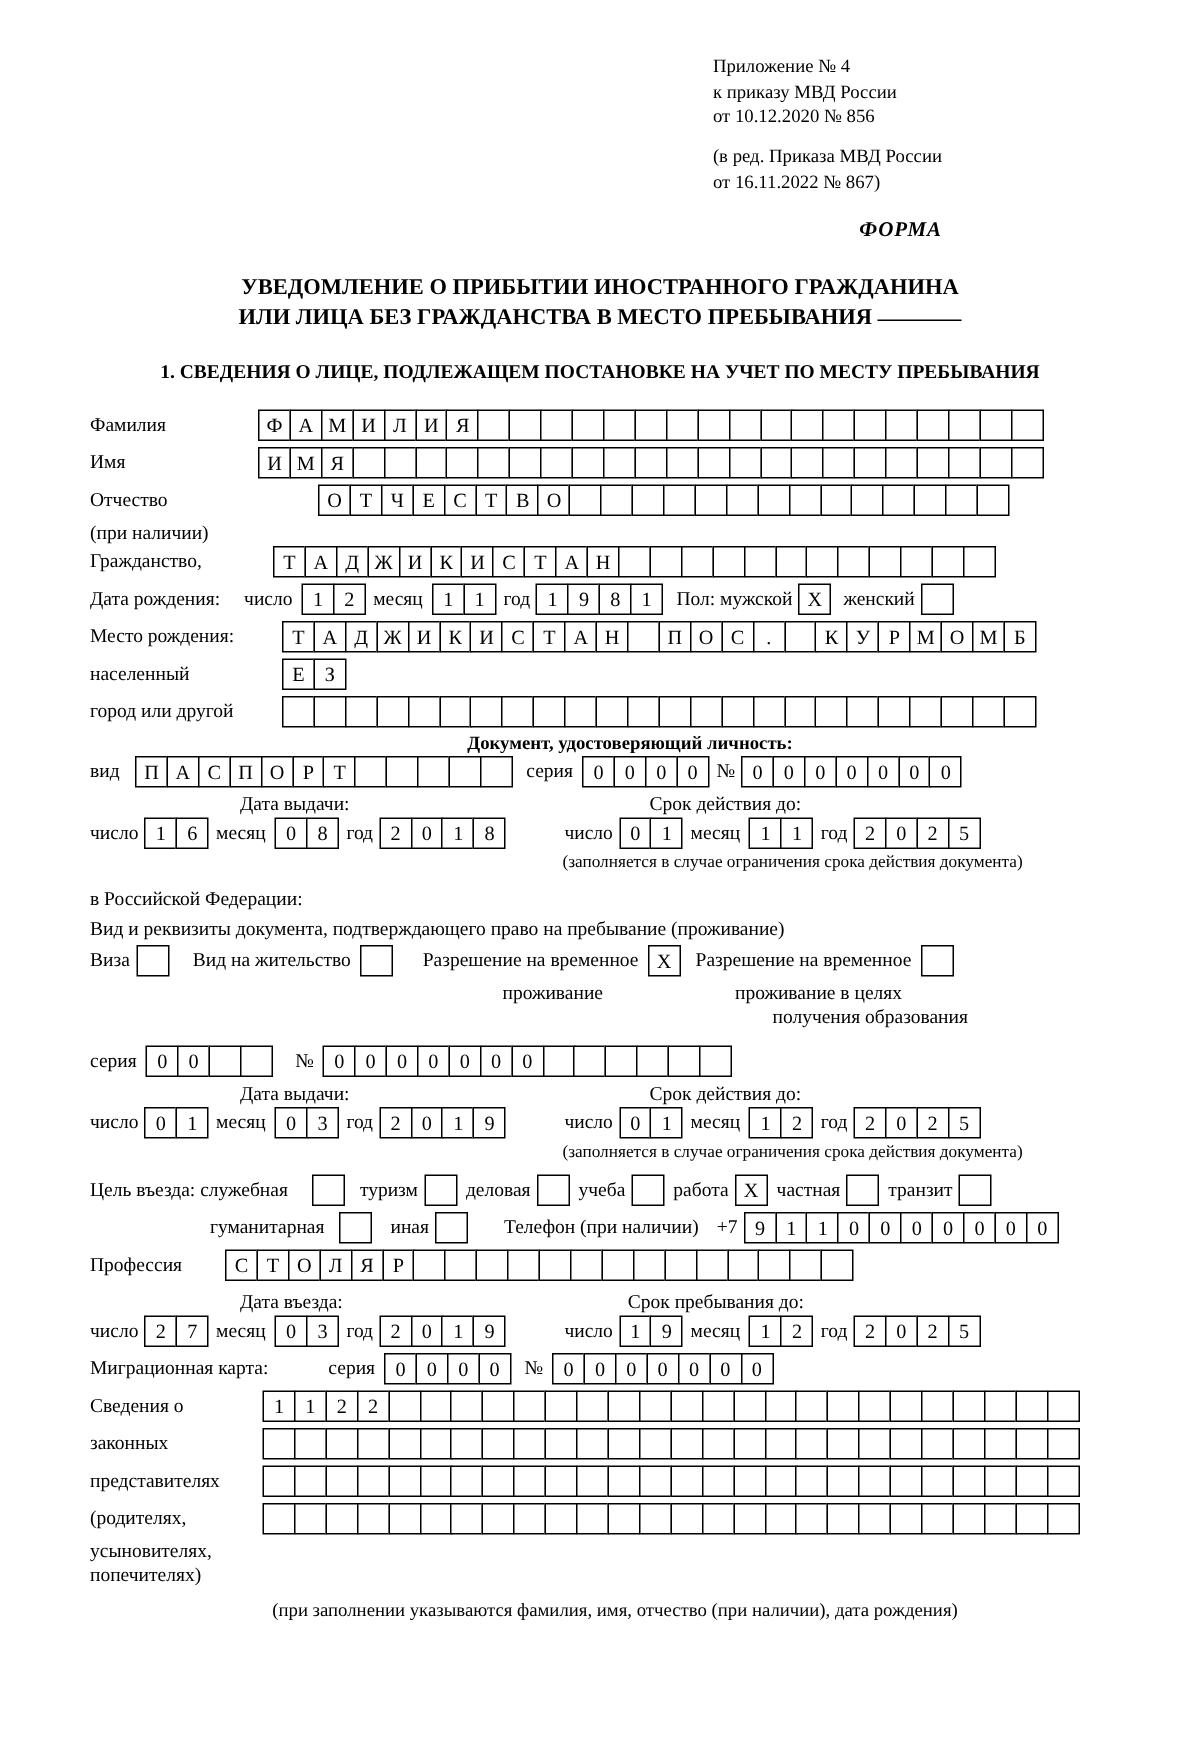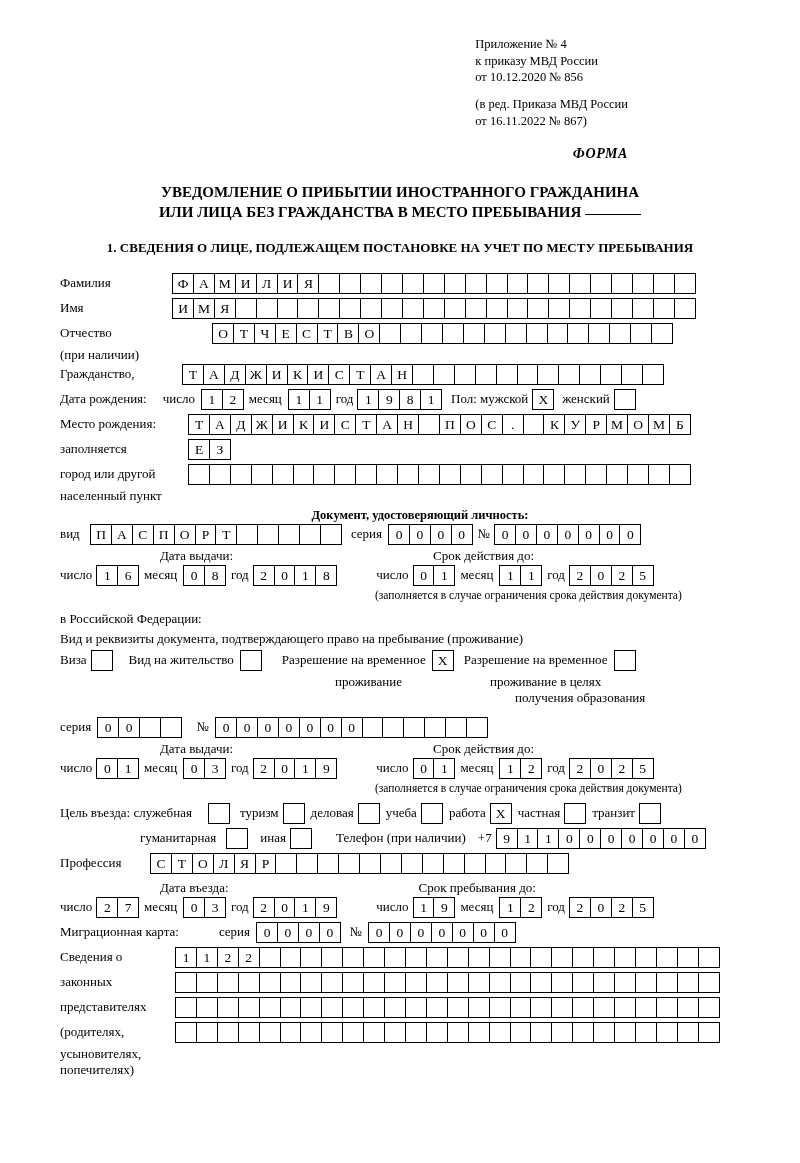--- a/index.html
+++ b/index.html
@@ -359,21 +359,21 @@
           <span class="bx">У</span>
           <span class="bx">Р</span>
           <span class="bx">М</span>
           <span class="bx">О</span>
           <span class="bx">М</span>
           <span class="bx">Б</span>
       </span>
     </div>
 
     <div class="row">
-      <span class="leftcol" style="flex:0 0 128px;width:128px">заполняется</span>
+      <span class="leftcol" style="flex:0 0 128px;width:128px">населенный</span>
       <span class="boxes">
         <span class="bx">Е</span>
           <span class="bx">З</span>
       </span>
     </div>
 
     <div class="row">
       <span class="leftcol" style="flex:0 0 128px;width:128px">город или другой</span>
       <span class="boxes">
         <span class="bx"></span>
@@ -396,21 +396,20 @@
           <span class="bx"></span>
           <span class="bx"></span>
           <span class="bx"></span>
           <span class="bx"></span>
           <span class="bx"></span>
           <span class="bx"></span>
           <span class="bx"></span>
       </span>
     </div>
 
-    <div class="indent-lbl" style="margin-bottom:4px">населенный пункт</div>
 
     <div class="doc-title">Документ, удостоверяющий личность:</div>
 
     <div class="row">
       <span class="leftcol" style="flex:0 0 30px;width:30px">вид</span>
       <span class="boxes">
         <span class="bx">П</span>
           <span class="bx">А</span>
           <span class="bx">С</span>
           <span class="bx">П</span>
@@ -909,15 +908,16 @@
           <span class="bx"></span>
           <span class="bx"></span>
           <span class="bx"></span>
           <span class="bx"></span>
       </span>
     </div>
 
     <div class="indent-lbl">усыновителях,</div>
     <div class="indent-lbl" style="margin-bottom:8px">попечителях)</div>
 
+    <div class="footnote">(при заполнении указываются фамилия, имя, отчество (при наличии), дата рождения)</div>
 
   </div>
 </div>
 
 </body></html>

